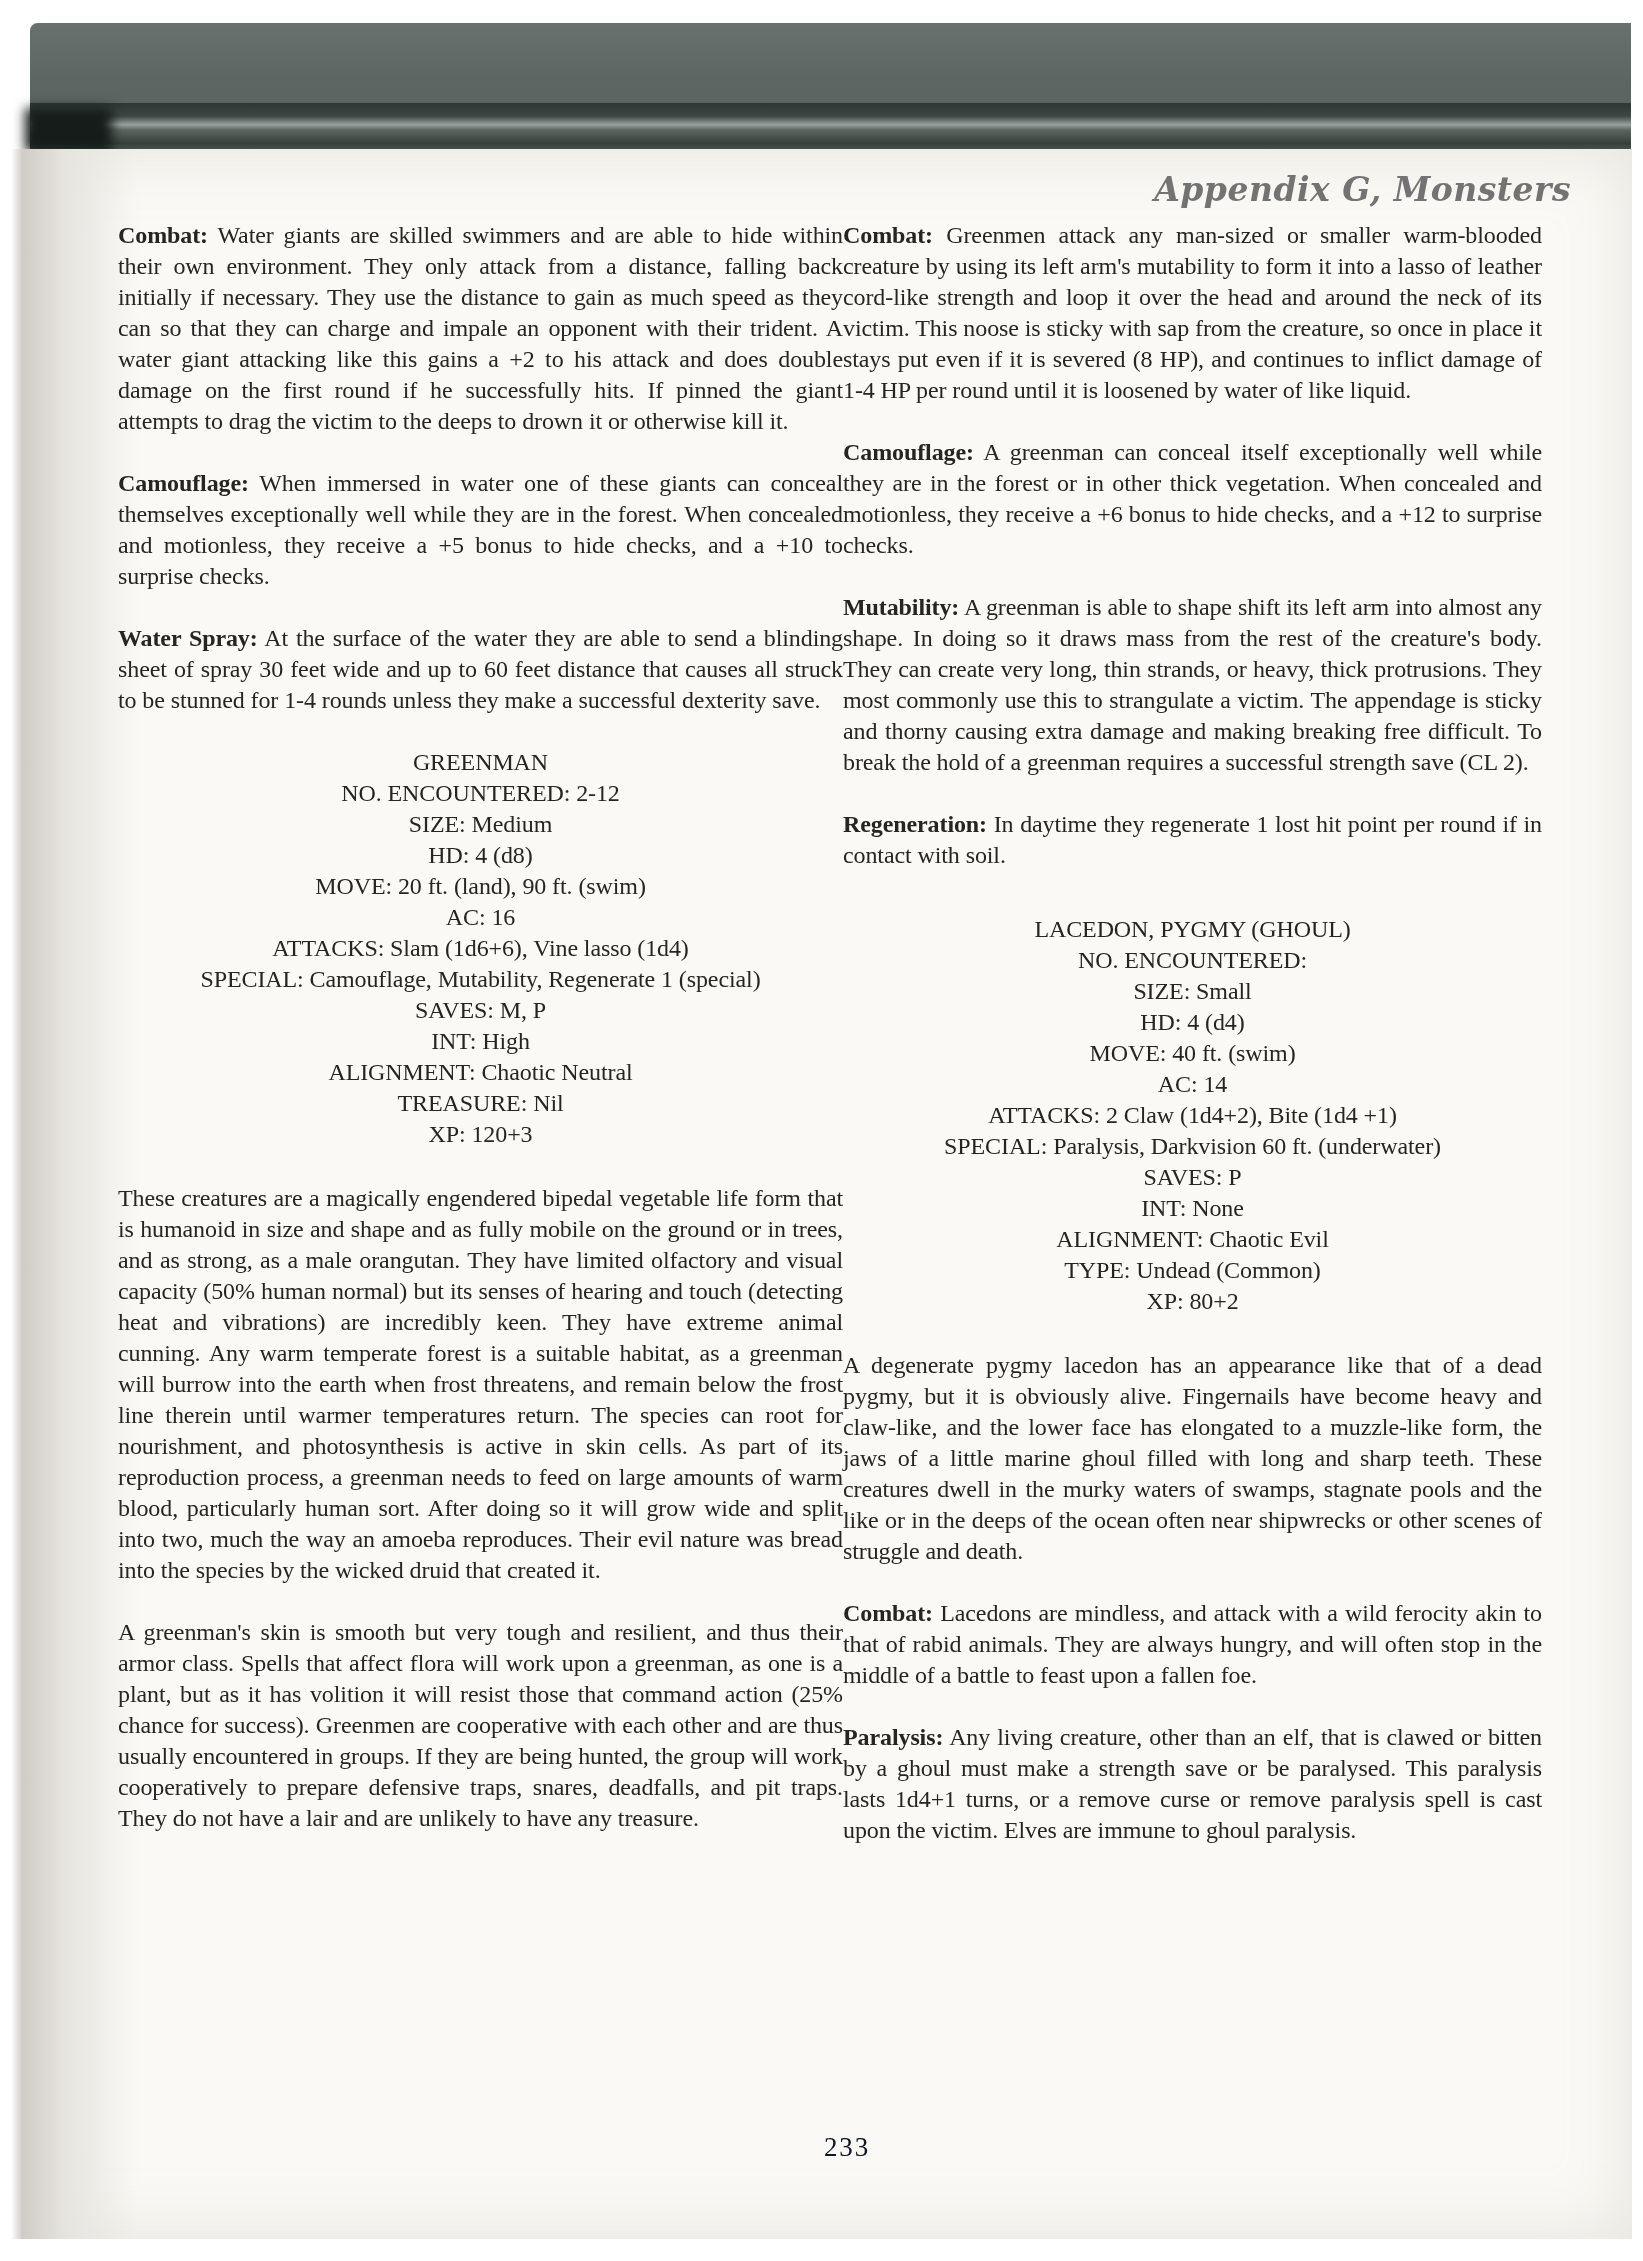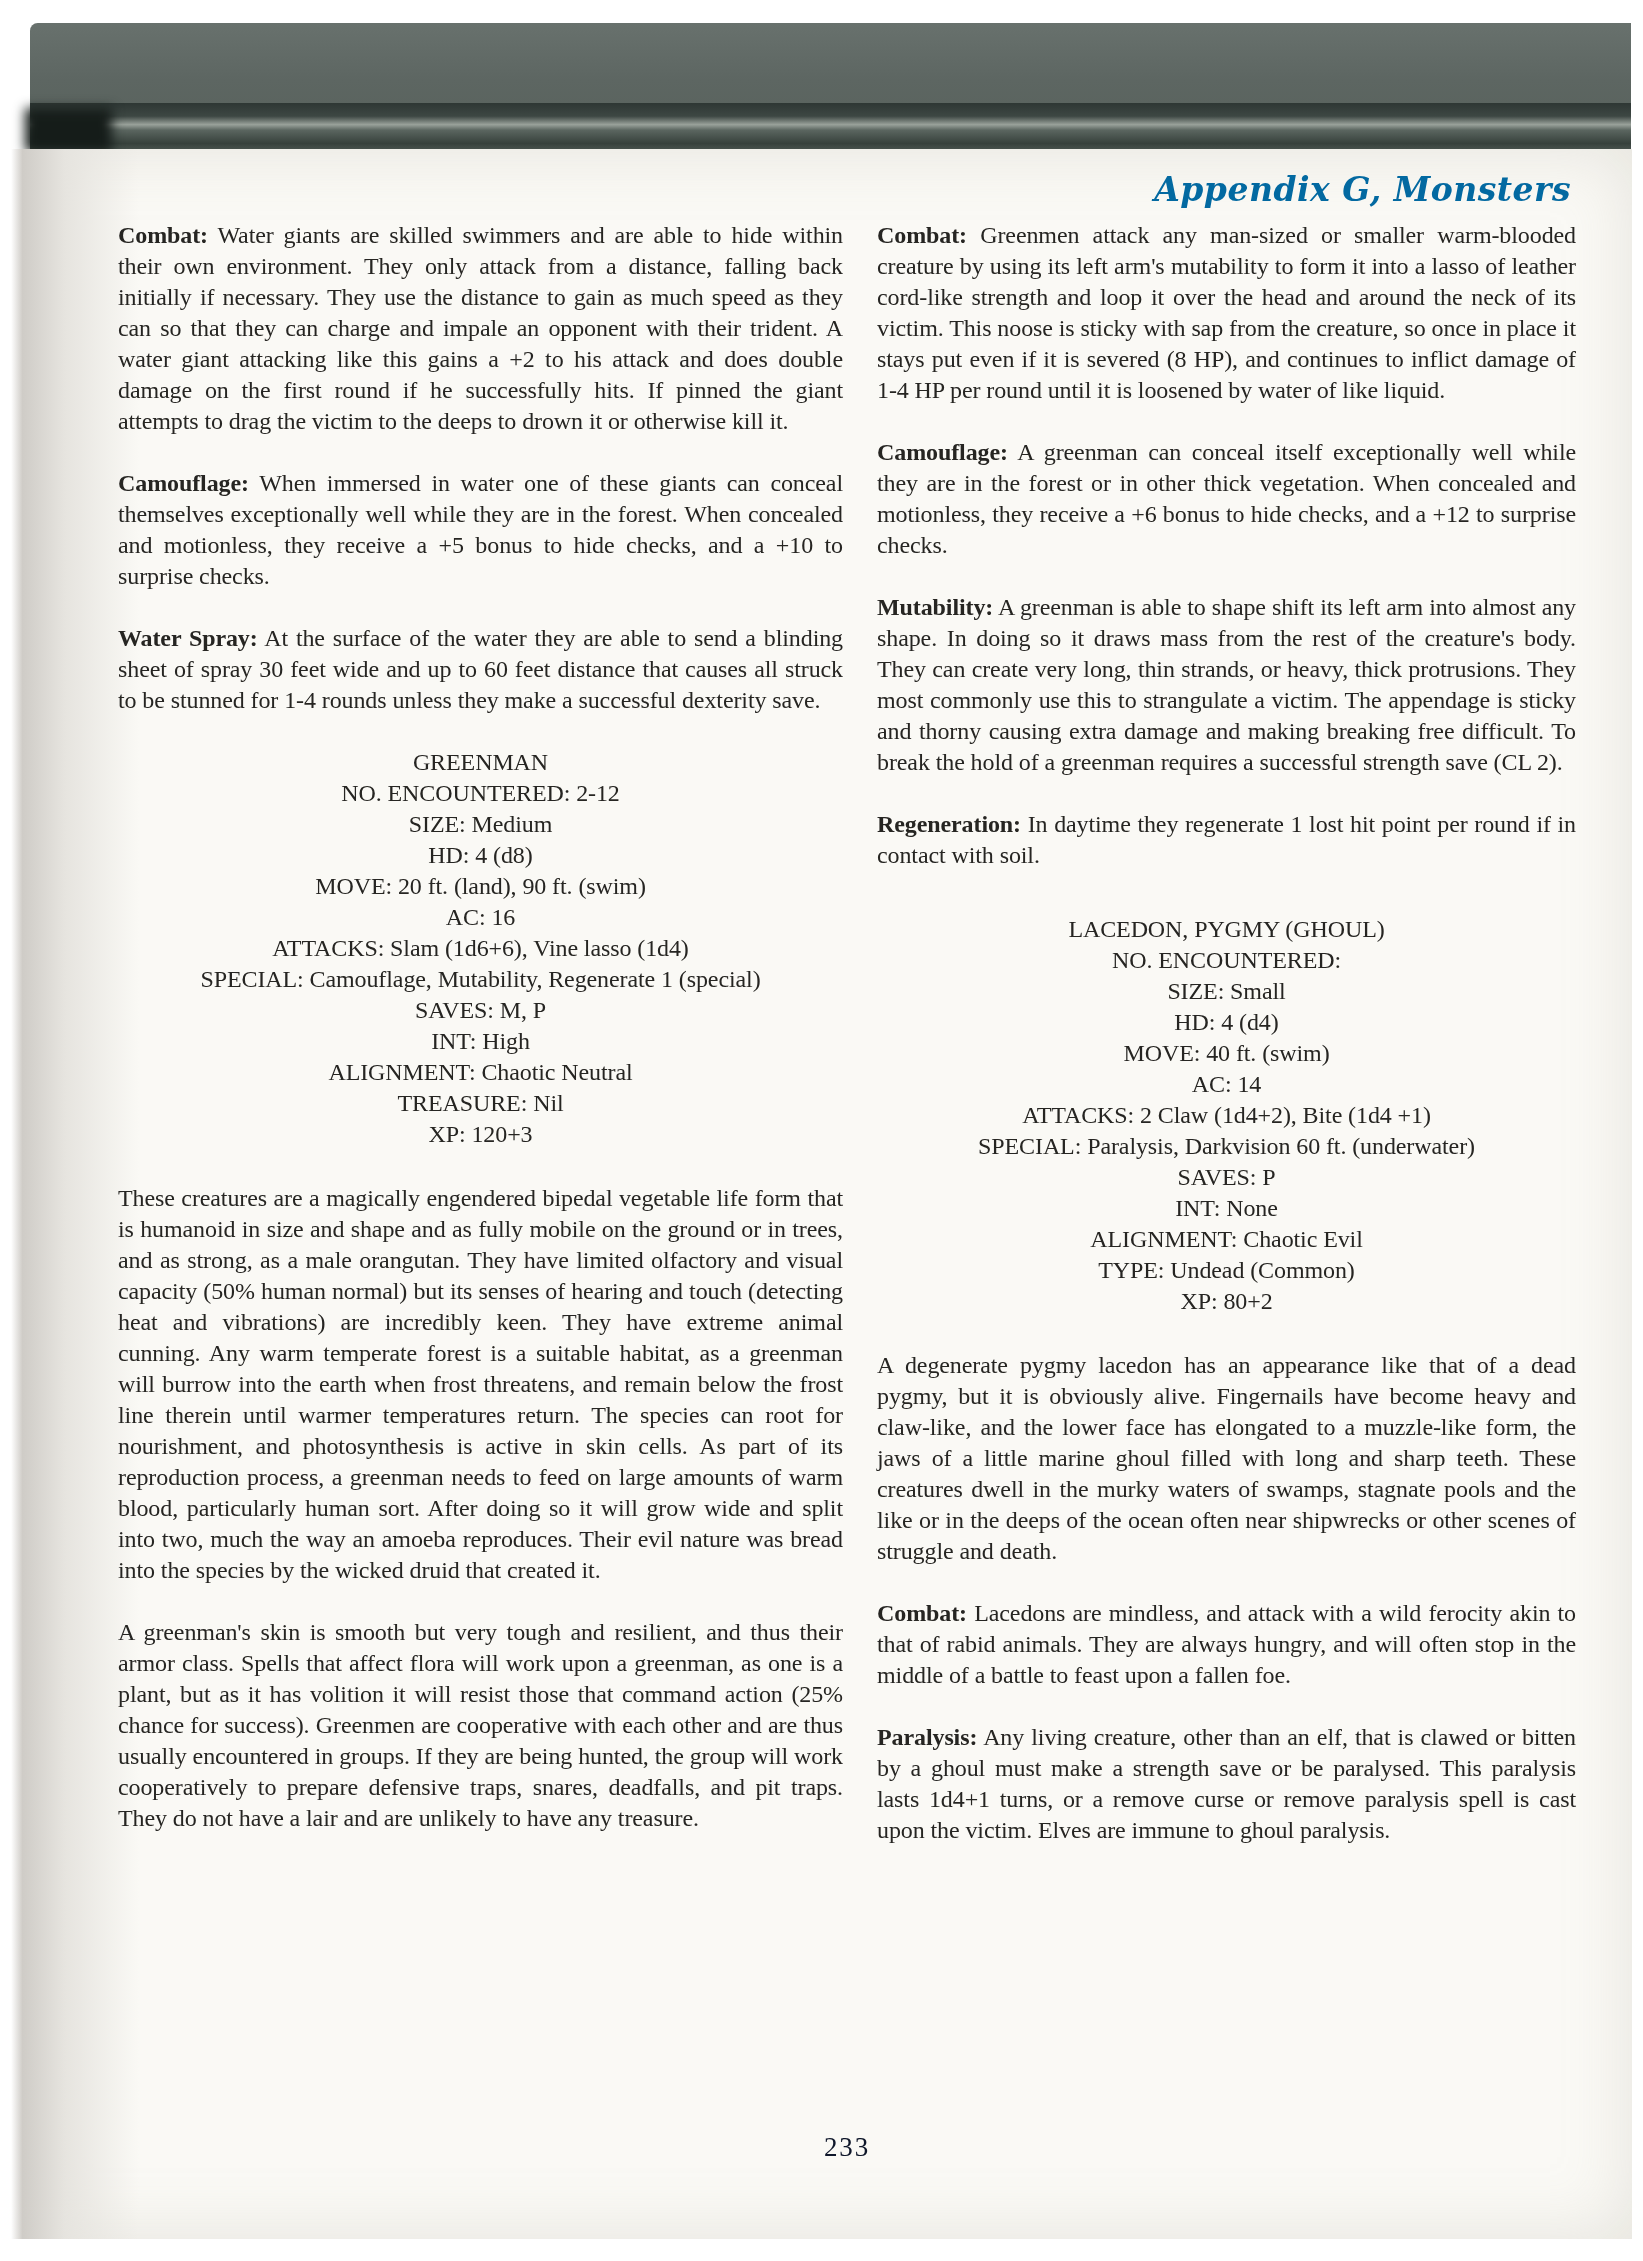--- a/index.html
+++ b/index.html
@@ -33,26 +33,26 @@
   .left-shadow {
     position:absolute; left:10.6px; top:149px; width:128px; height:2090px;
     background:linear-gradient(90deg,#ffffff 0%, #cfccc7 9%, #e6e4df 42%, rgba(250,249,245,0) 100%);
   }
   
   .title {
     position:absolute; top:168px; right:73px; margin:0;
     font-family:"DejaVu Serif", serif;
     font-style:italic; font-weight:700;
     font-size:33px; line-height:44px;
-    color:#0369a1; letter-spacing:0.5px;
+    color:#737373; letter-spacing:0.5px;
     white-space:nowrap;
   }
   .columns {
     position:absolute; left:118px; top:220px; width:1458px;
-    display:flex; gap:34px;
+    display:flex; 
     color:#262522;
   }
   .col-left  { width:725px; }
   .col-right { width:699px; }
   .para {
     margin:0 0 31px 0;
     font-size:24px; line-height:31px;
     text-align:justify;
     letter-spacing:-0.1px;
   }

